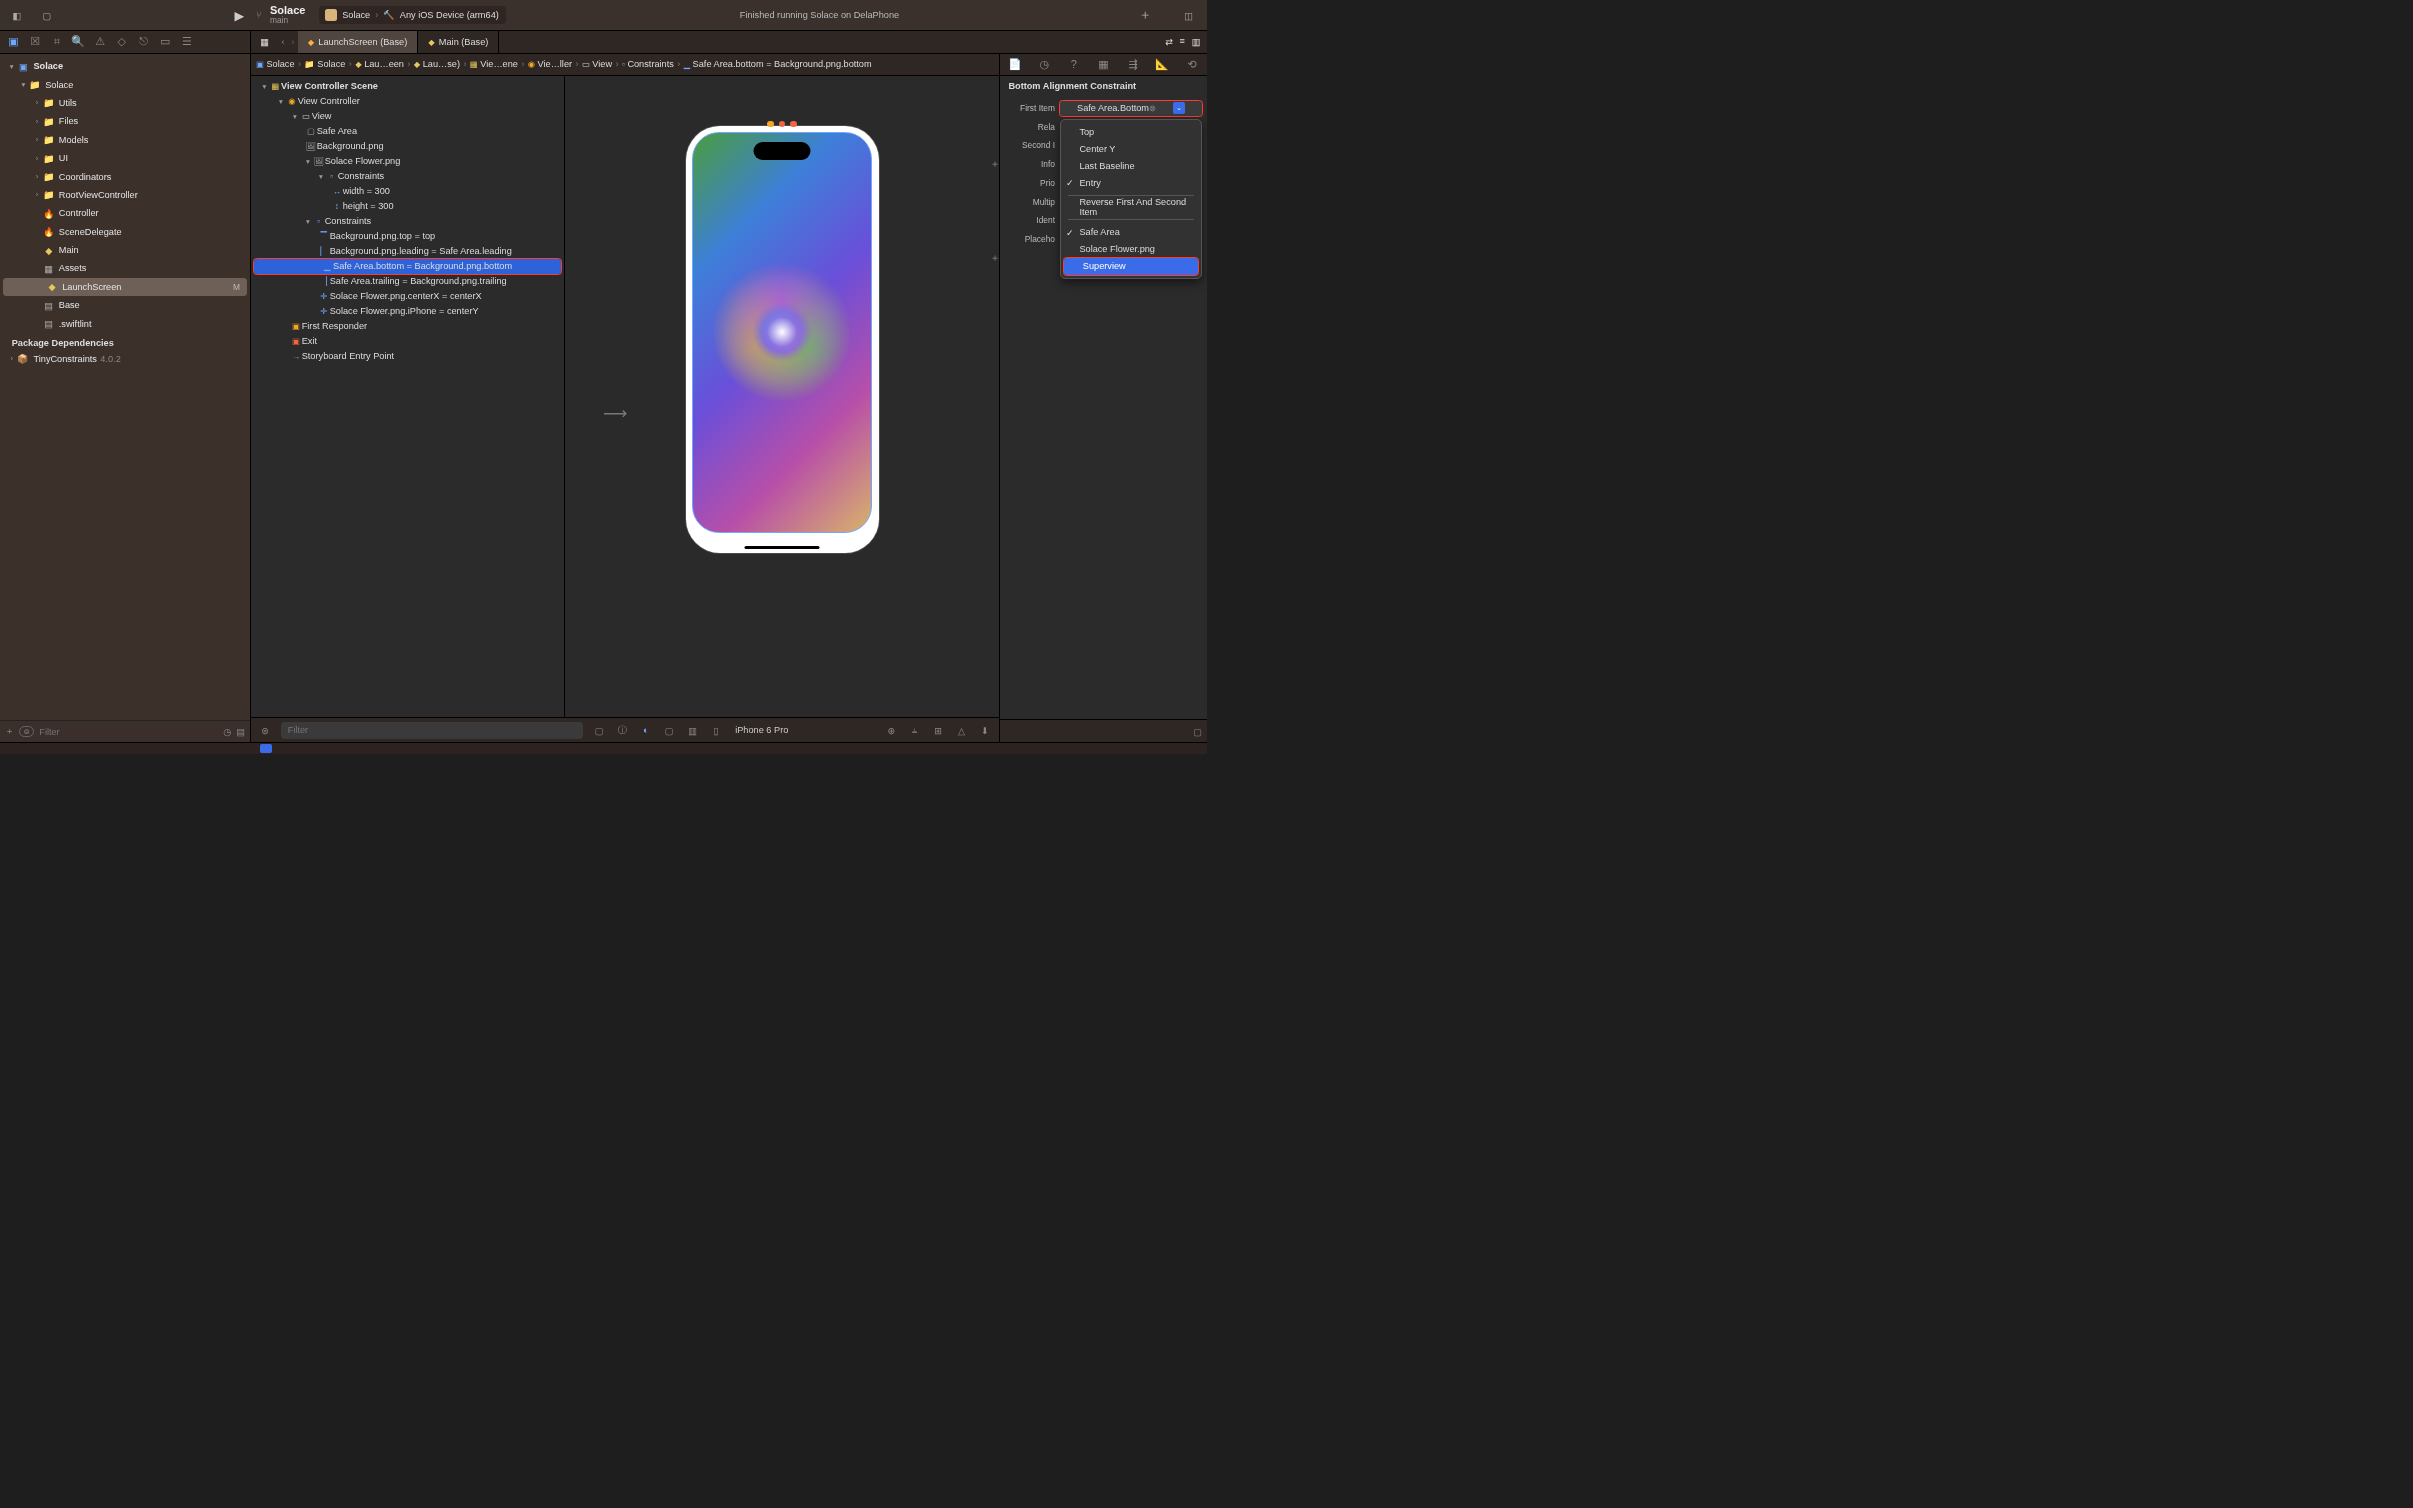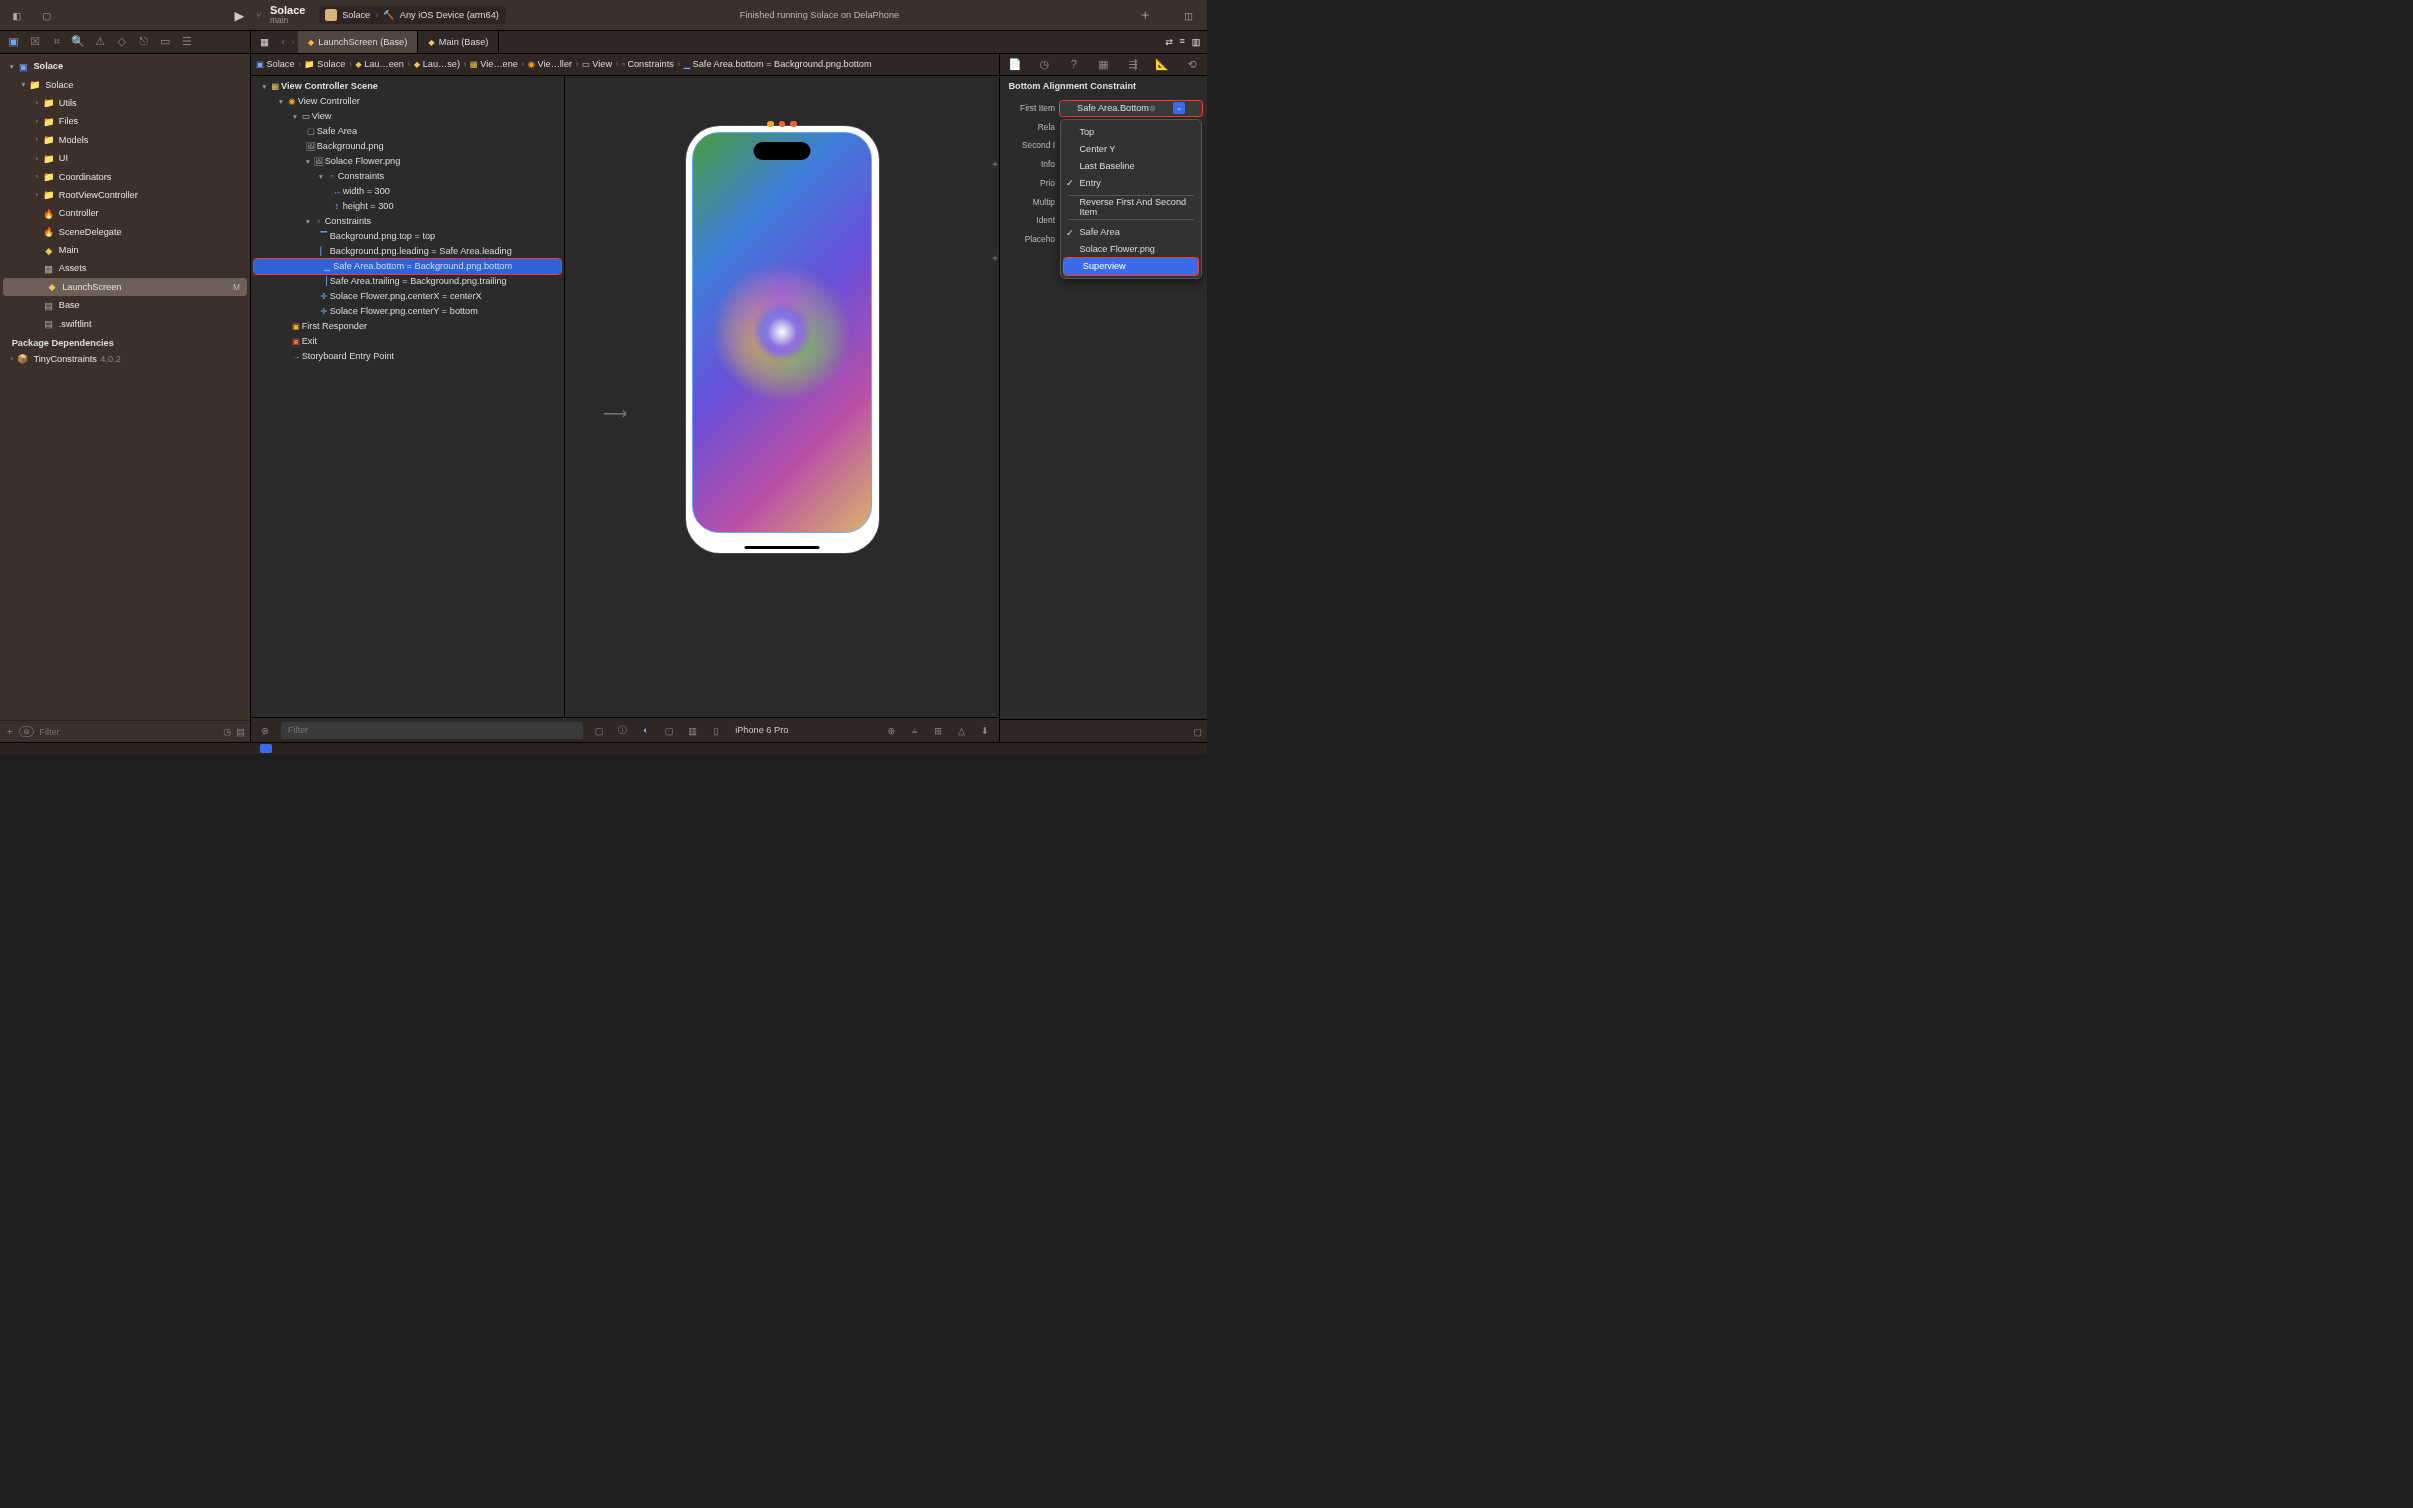--- a/index.html
+++ b/index.html
@@ -380,21 +380,21 @@
               <div class="orow" style="padding-left: 67px;">
                 <span class="oicon" style="color:#6ea8fe">▕</span>
                 <span class="olabel">Safe Area.trailing = Background.png.trailing</span>
               </div>
               <div class="orow" style="padding-left: 67px;">
                 <span class="oicon" style="color:#6ea8fe">✛</span>
                 <span class="olabel">Solace Flower.png.centerX = centerX</span>
               </div>
               <div class="orow" style="padding-left: 67px;">
                 <span class="oicon" style="color:#6ea8fe">✛</span>
-                <span class="olabel">Solace Flower.png.centerY = bottom</span>
+                <span class="olabel">Solace Flower.png.iPhone = centerY</span>
               </div>
             </div>
           <div class="orow" style="padding-left:39px">
               <span class="oicon" style="color:#f5a623">▣</span>
               <span class="olabel">First Responder</span>
             </div>
           <div class="orow" style="padding-left:39px">
               <span class="oicon" style="color:#f56342">▣</span>
               <span class="olabel">Exit</span>
             </div>

